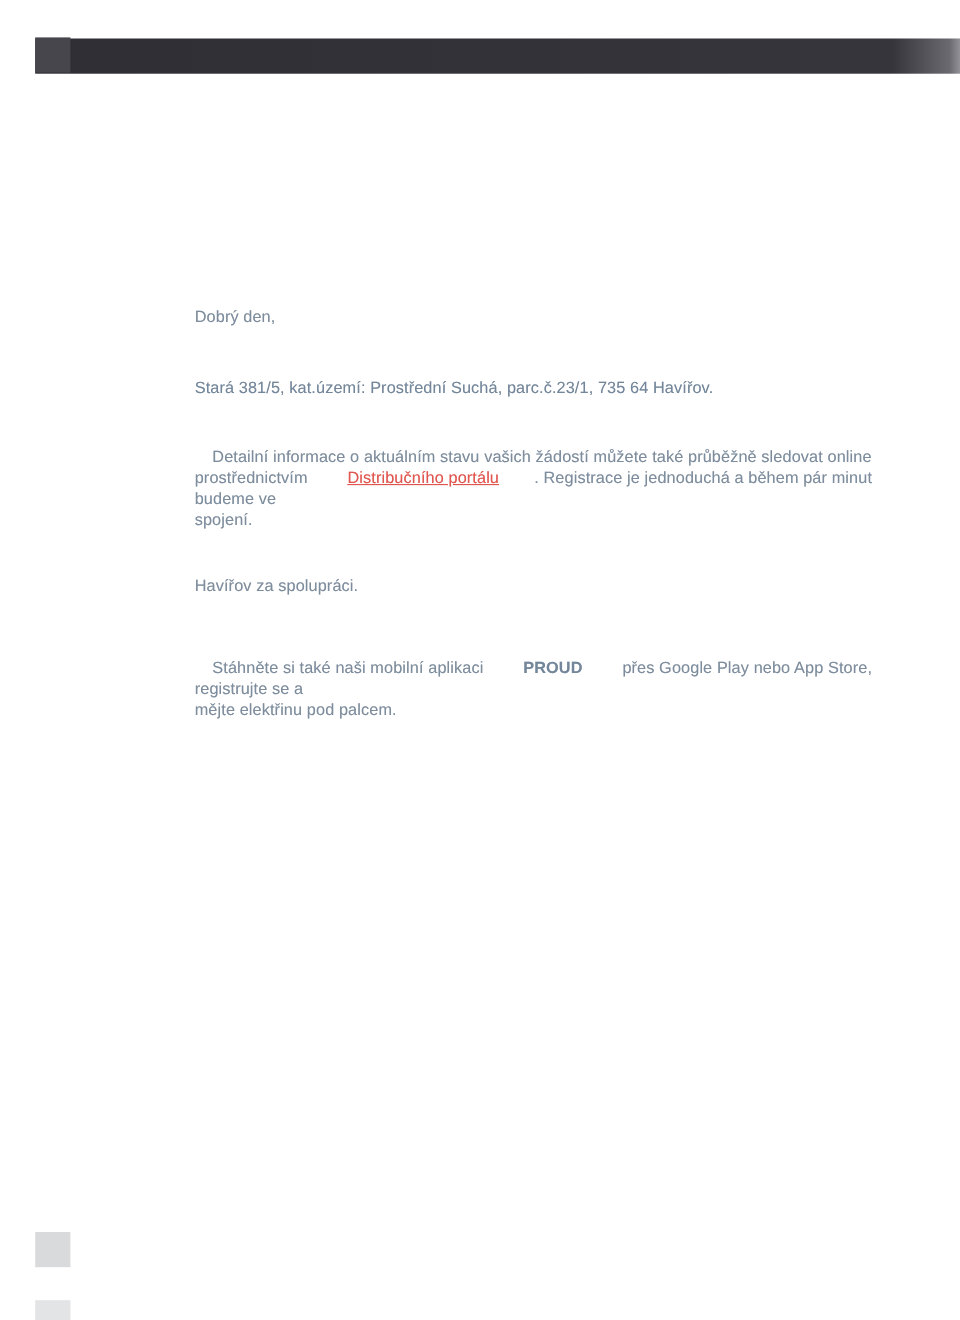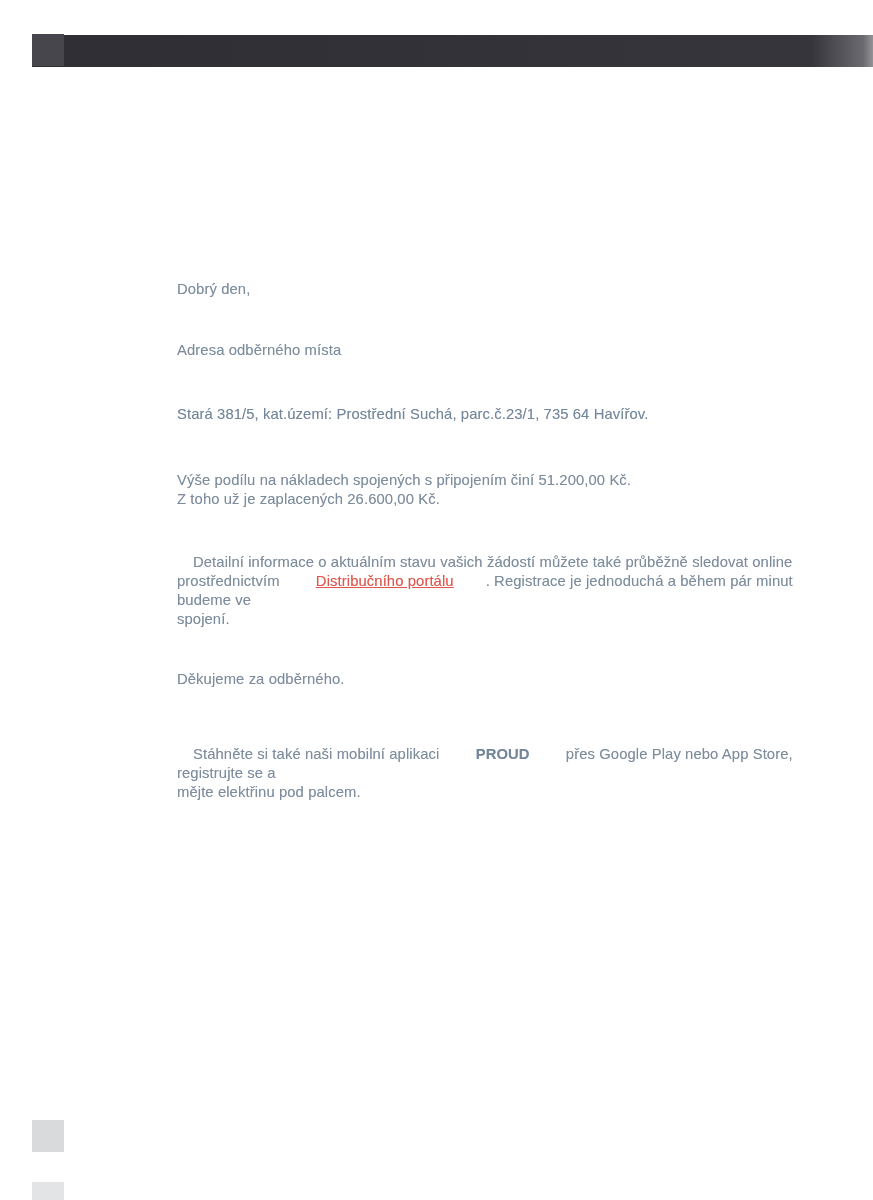--- a/index.html
+++ b/index.html
@@ -71,32 +71,29 @@
   <div class="top-rule"></div>
   <div class="corner-tick"></div>
   <div class="edge-speck s1"></div>
   <div class="edge-speck s2"></div>
 
   <div class="letter">
 
     <p class="p-greeting">Dobrý den,</p>
 
 
-    <p class="p-address-label">Adresa odběrného místa</p>
 
     <p class="p-address-value">Stará 381/5, kat.území: Prostřední Suchá, parc.č.23/1, 735 64 Havířov.</p>
 
-    <p class="p-amounts">Výše podílu na nákladech spojených s připojením činí 51.200,00 Kč.
-Z toho už je zaplacených 26.600,00 Kč.</p>
 
     <p class="p-portal"><span>Detailní informace o aktuálním stavu vašich žádostí můžete také průběžně sledovat online
 prostřednictvím </span><span class="portal-link">Distribučního portálu</span><span>. Registrace je jednoduchá a během pár minut budeme ve
 spojení.</span></p>
 
-    <p class="p-thanks">Děkujeme za odběrného.</p>
+    <p class="p-thanks">Havířov za spolupráci.</p>
 
 
 
     <p class="p-app"><span>Stáhněte si také naši mobilní aplikaci </span><span class="app-name">PROUD</span><span> přes Google Play nebo App Store, registrujte se a
 mějte elektřinu pod palcem.</span></p>
 
   </div>
 </div>
 
 </body></html>

